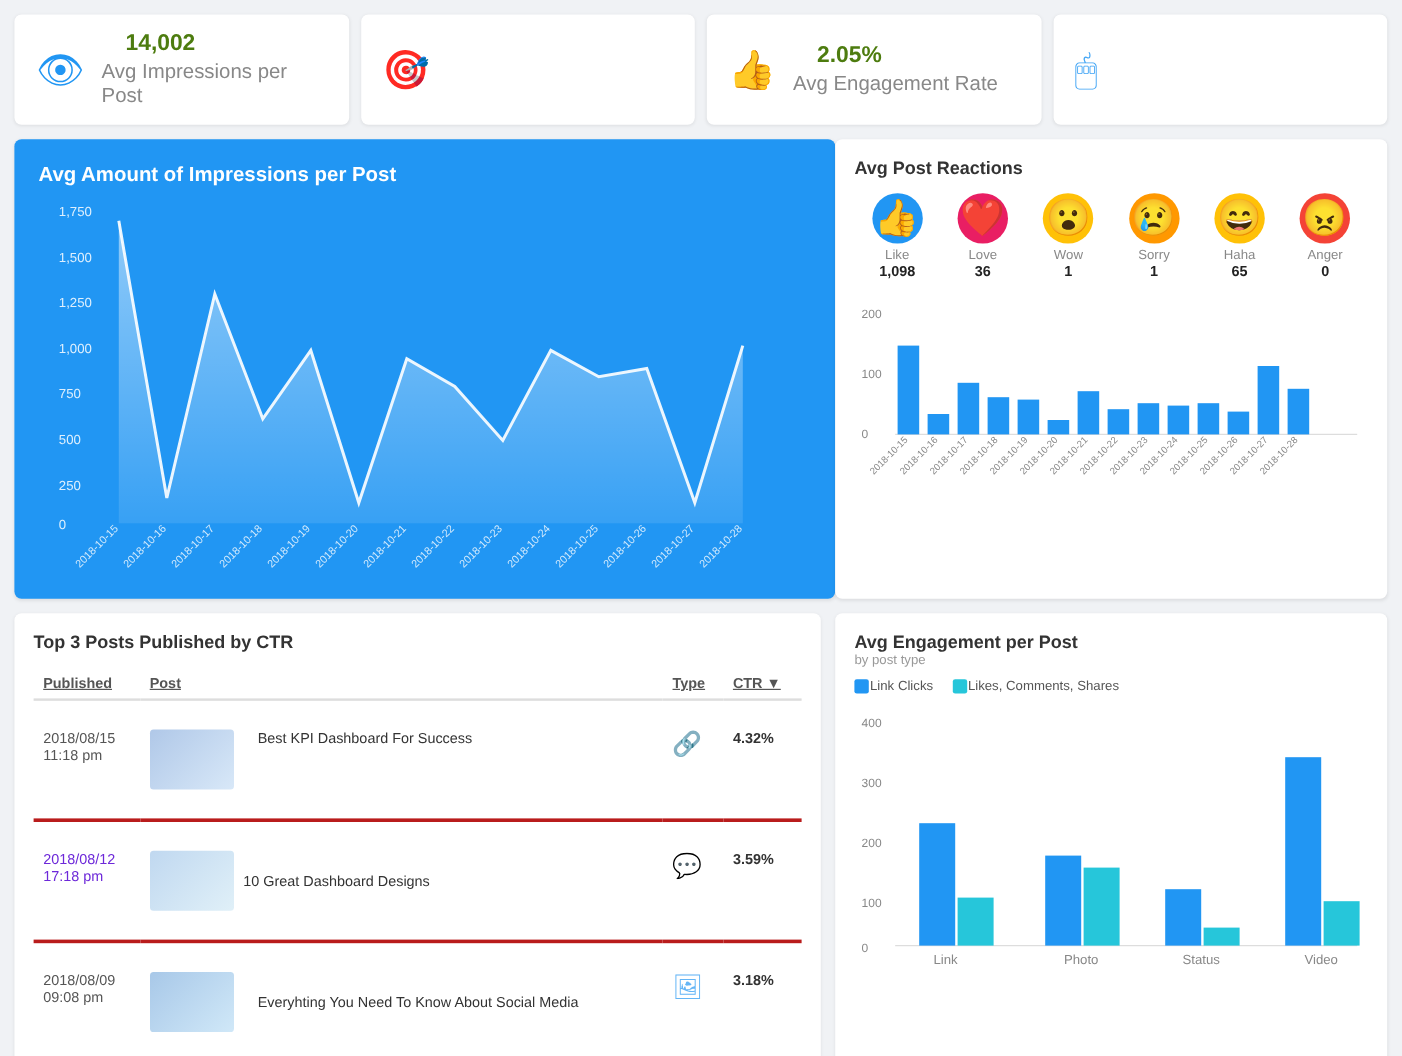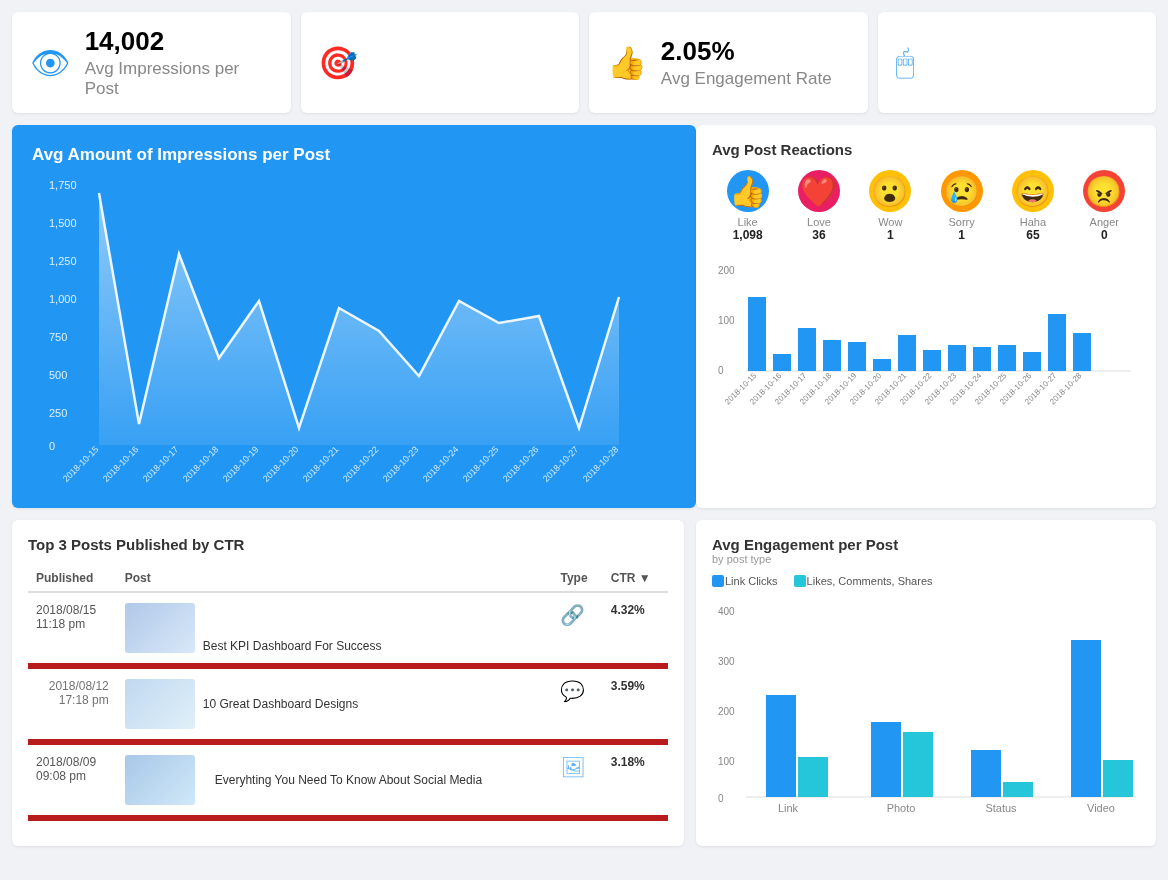--- a/index.html
+++ b/index.html
@@ -1,21 +1,21 @@
 <!DOCTYPE html>
 <html><head>
   <meta charset="utf-8">
   <style>
     * { box-sizing: border-box; margin: 0; padding: 0; }
     body { font-family: 'Segoe UI', Arial, sans-serif; background: #f0f2f5; padding: 12px; font-size: 13px; color: #333; }
 
     .top-stats { display: grid; grid-template-columns: repeat(4, 1fr); gap: 10px; margin-bottom: 12px; }
     .stat-card { background: #fff; border-radius: 6px; padding: 14px 18px; display: flex; align-items: center; gap: 14px; box-shadow: 0 1px 3px rgba(0,0,0,0.08); }
     .stat-icon { font-size: 32px; }
-    .stat-value { font-size: 26px; font-weight: 700; color: #000000; }
+    .stat-value { font-size: 19px; font-weight: 700; color: #4d7c0f; margin-left: 20px; }
     .stat-label { font-size: 17px; color: #888; margin-top: 2px; }
 
     .main-grid { display: grid; grid-template-columns: 1fr 460px; gap: 0; margin-bottom: 12px; }
     .bottom-grid { display: grid; grid-template-columns: 1fr 460px; gap: 12px; }
 
     .card { background: #fff; border-radius: 6px; padding: 16px; box-shadow: 0 1px 3px rgba(0,0,0,0.08); }
 
     
     .impressions-card { background: #2196F3; border-radius: 6px; padding: 20px; box-shadow: 0 1px 3px rgba(0,0,0,0.08); }
     .impressions-title { color: #fff; font-size: 17px; font-weight: 600; margin-bottom: 10px; }
@@ -27,22 +27,22 @@
     .reaction-label { font-size: 11px; color: #888; }
     .reaction-count { font-size: 12px; font-weight: 700; color: #222; }
 
     
     svg text { font-family: 'Segoe UI', Arial, sans-serif; }
 
     
     .table-title { font-size: 15px; font-weight: 700; margin-bottom: 12px; color: #333; }
     table { width: 100%; border-collapse: collapse; }
     thead tr { border-bottom: 2px solid #ddd; }
-    th { text-align: left; padding: 6px 8px; font-weight: 600; color: #555; font-size: 12px; }
-    td { padding: 10px 8px; vertical-align: top; border-bottom: 6px solid #b91c1c; font-size: 12px; }
+    th { text-align: left; padding: 6px 8px; font-weight: 600; color: #555; font-size: 12px; text-decoration: underline; }
+    td { padding: 24px 8px; vertical-align: top; border-bottom: 3px solid #b91c1c; font-size: 12px; }
     .post-thumb-inner { width: 70px; height: 50px; background: linear-gradient(135deg, #b0c8e8, #d8e8f8); border-radius: 3px; display: flex; flex-direction: column; gap: 3px; padding: 5px; }
     .type-icon { font-size: 20px; color: #64b5f6; }
     .ctr-val { font-weight: 600; color: #333; }
 
     
     .engagement-title { font-size: 15px; font-weight: 600; color: #333; }
     .engagement-sub { font-size: 11px; color: #999; margin-bottom: 10px; }
     .legend { display: flex; gap: 16px; margin-bottom: 10px; }
     .legend-item { display: flex; align-items: center; gap: 1px; font-size: 11px; color: #555; }
     .legend-dot { width: 12px; height: 12px; border-radius: 2px; }
@@ -204,30 +204,30 @@
           <th>Post</th>
           <th>Type</th>
           <th>CTR ▼</th>
         </tr>
       </thead>
       <tbody>
         <tr>
           <td style="white-space:pre-line;color:#555;">2018/08/15
 11:18 pm</td>
           <td>
-            <div style="display:flex;align-items:flex-end;gap:8px;">
+            <div style="display:flex;align-items:flex-start;gap:20px;">
               <div class="post-thumb-inner"></div>
               <span>Best KPI Dashboard For Success</span>
             </div>
           </td>
           <td><span class="type-icon">🔗</span></td>
           <td class="ctr-val">4.32%</td>
         </tr>
         <tr>
-          <td style="white-space:pre-line;color:#737373;text-align:right;">2018/08/12
+          <td style="white-space:pre-line;color:#6d28d9;">2018/08/12
 17:18 pm</td>
           <td>
             <div style="display:flex;align-items:center;gap:8px;">
               <div class="post-thumb-inner" style="background:linear-gradient(135deg,#c0d8f0,#e0f0f8);"></div>
               <span>10 Great Dashboard Designs</span>
             </div>
           </td>
           <td><span class="type-icon" style="color:#64b5f6;">💬</span></td>
           <td class="ctr-val">3.59%</td>
         </tr>

